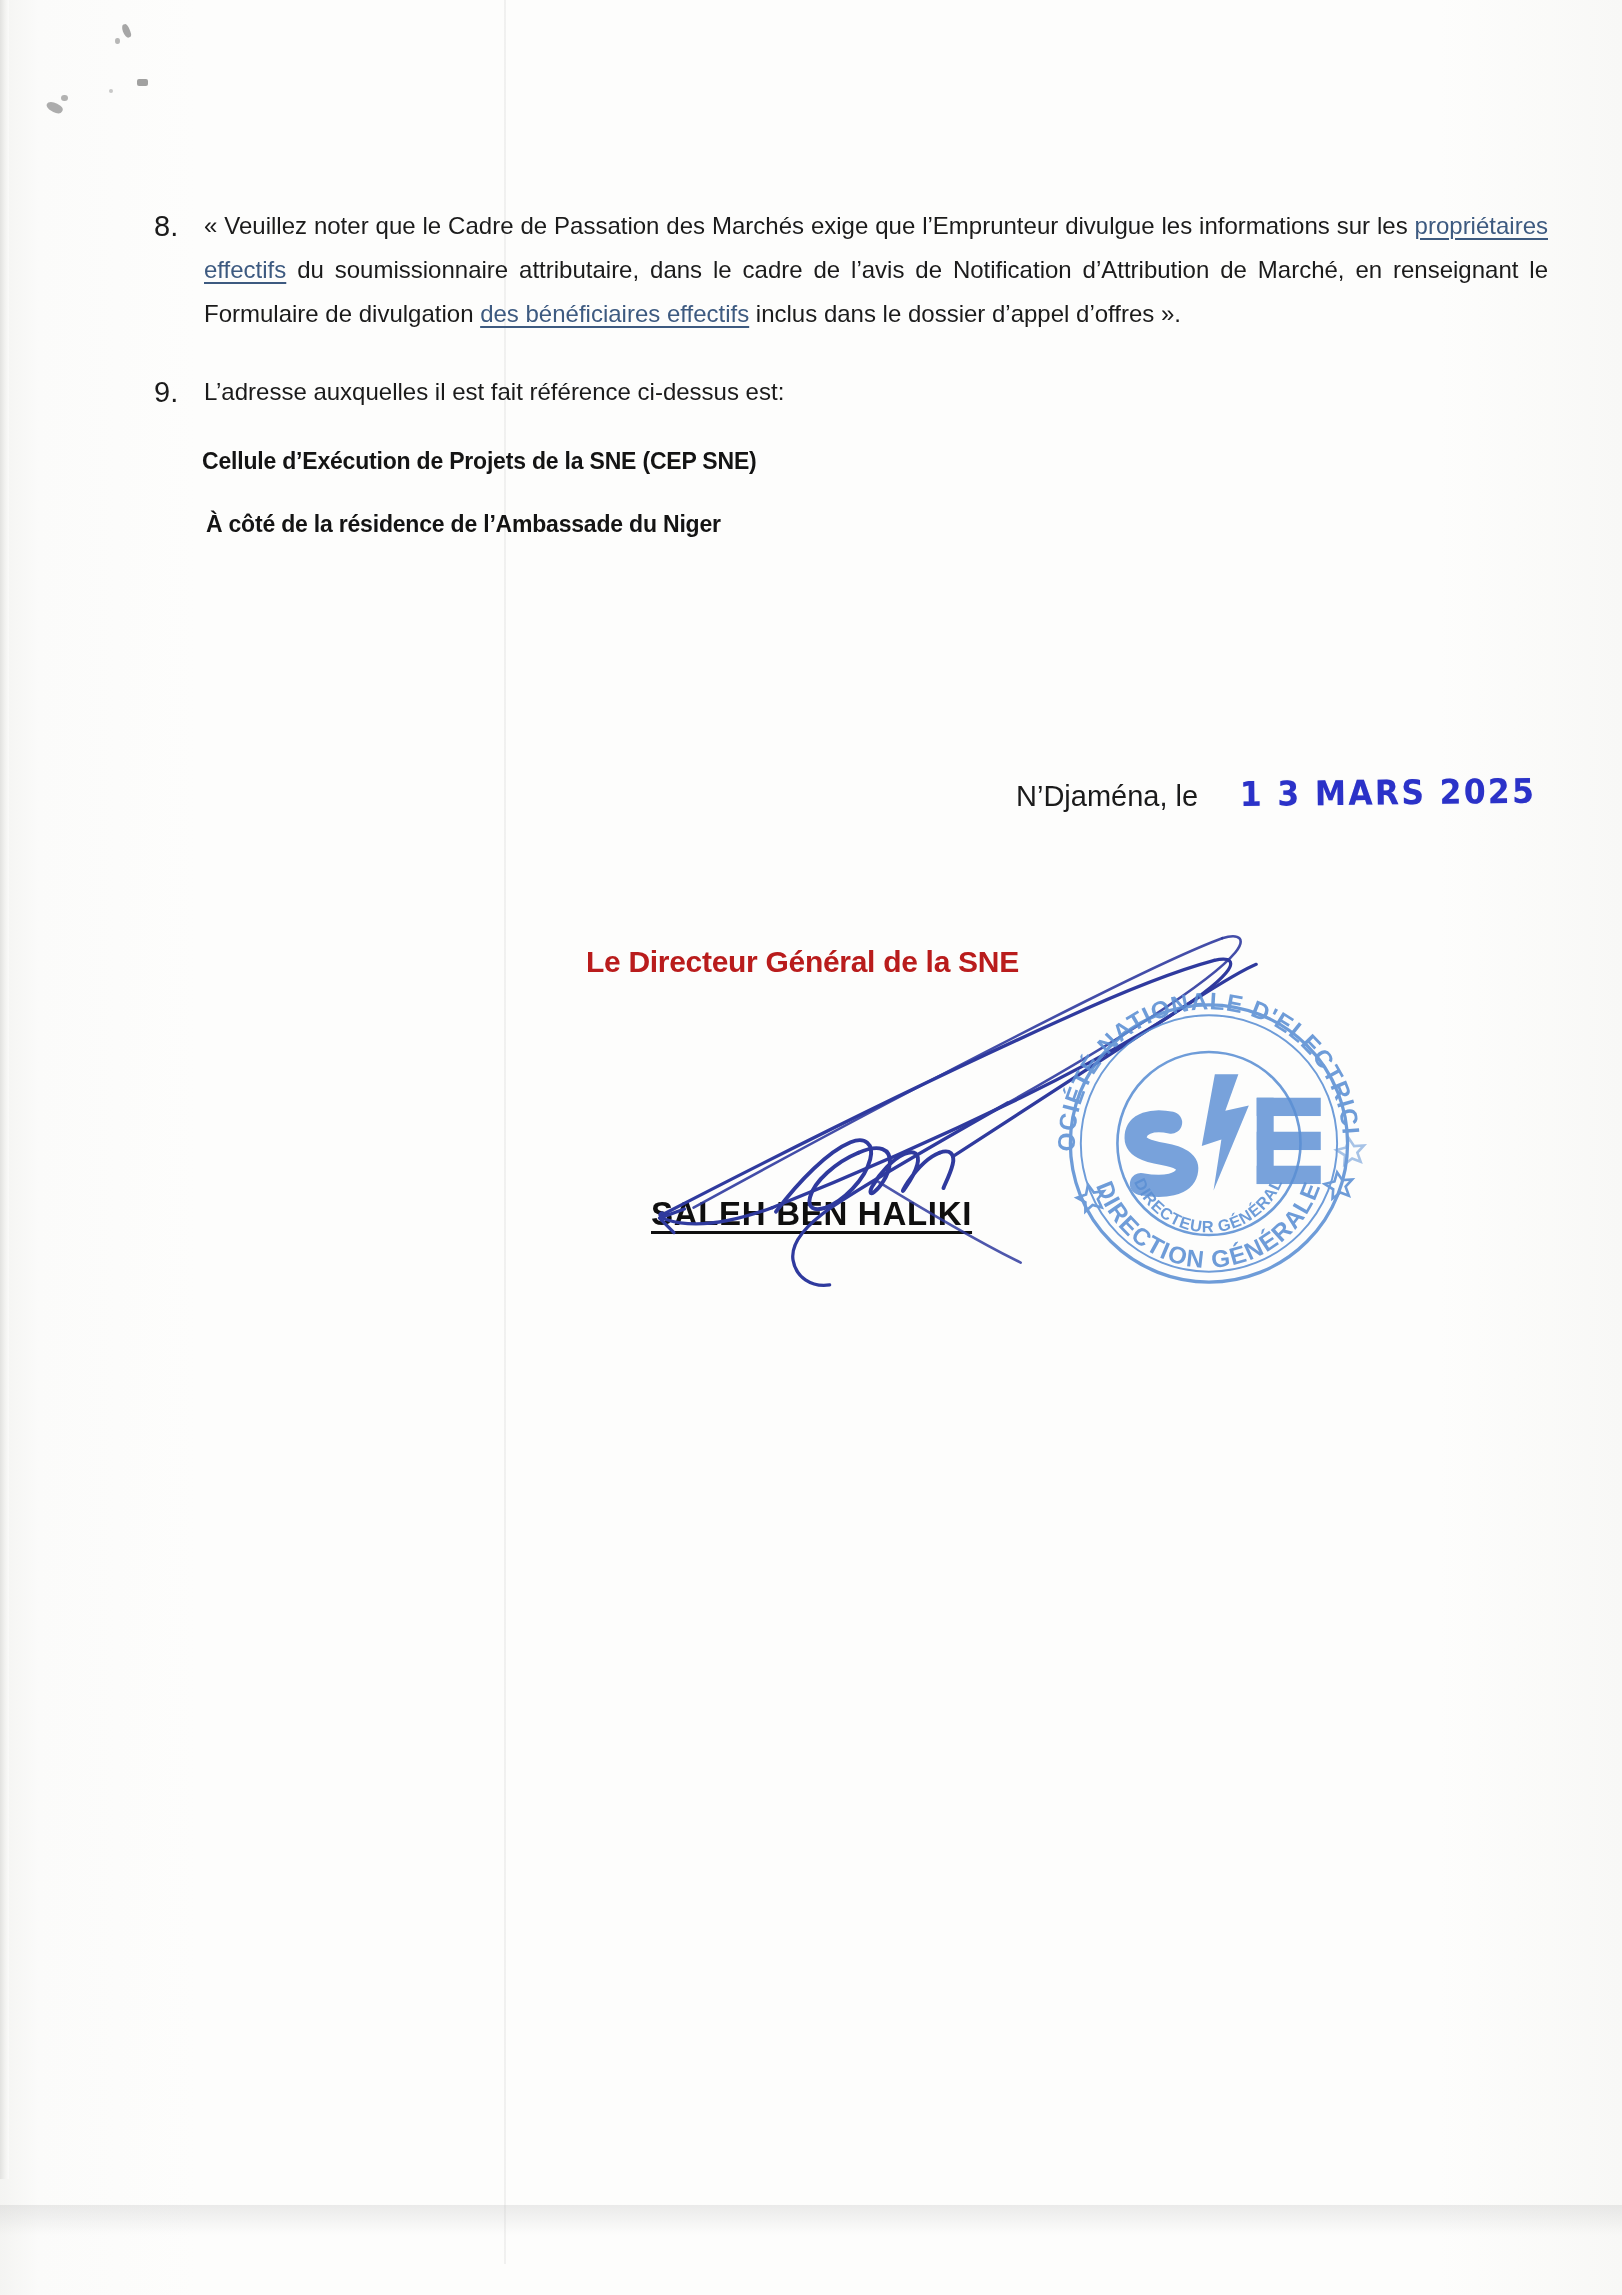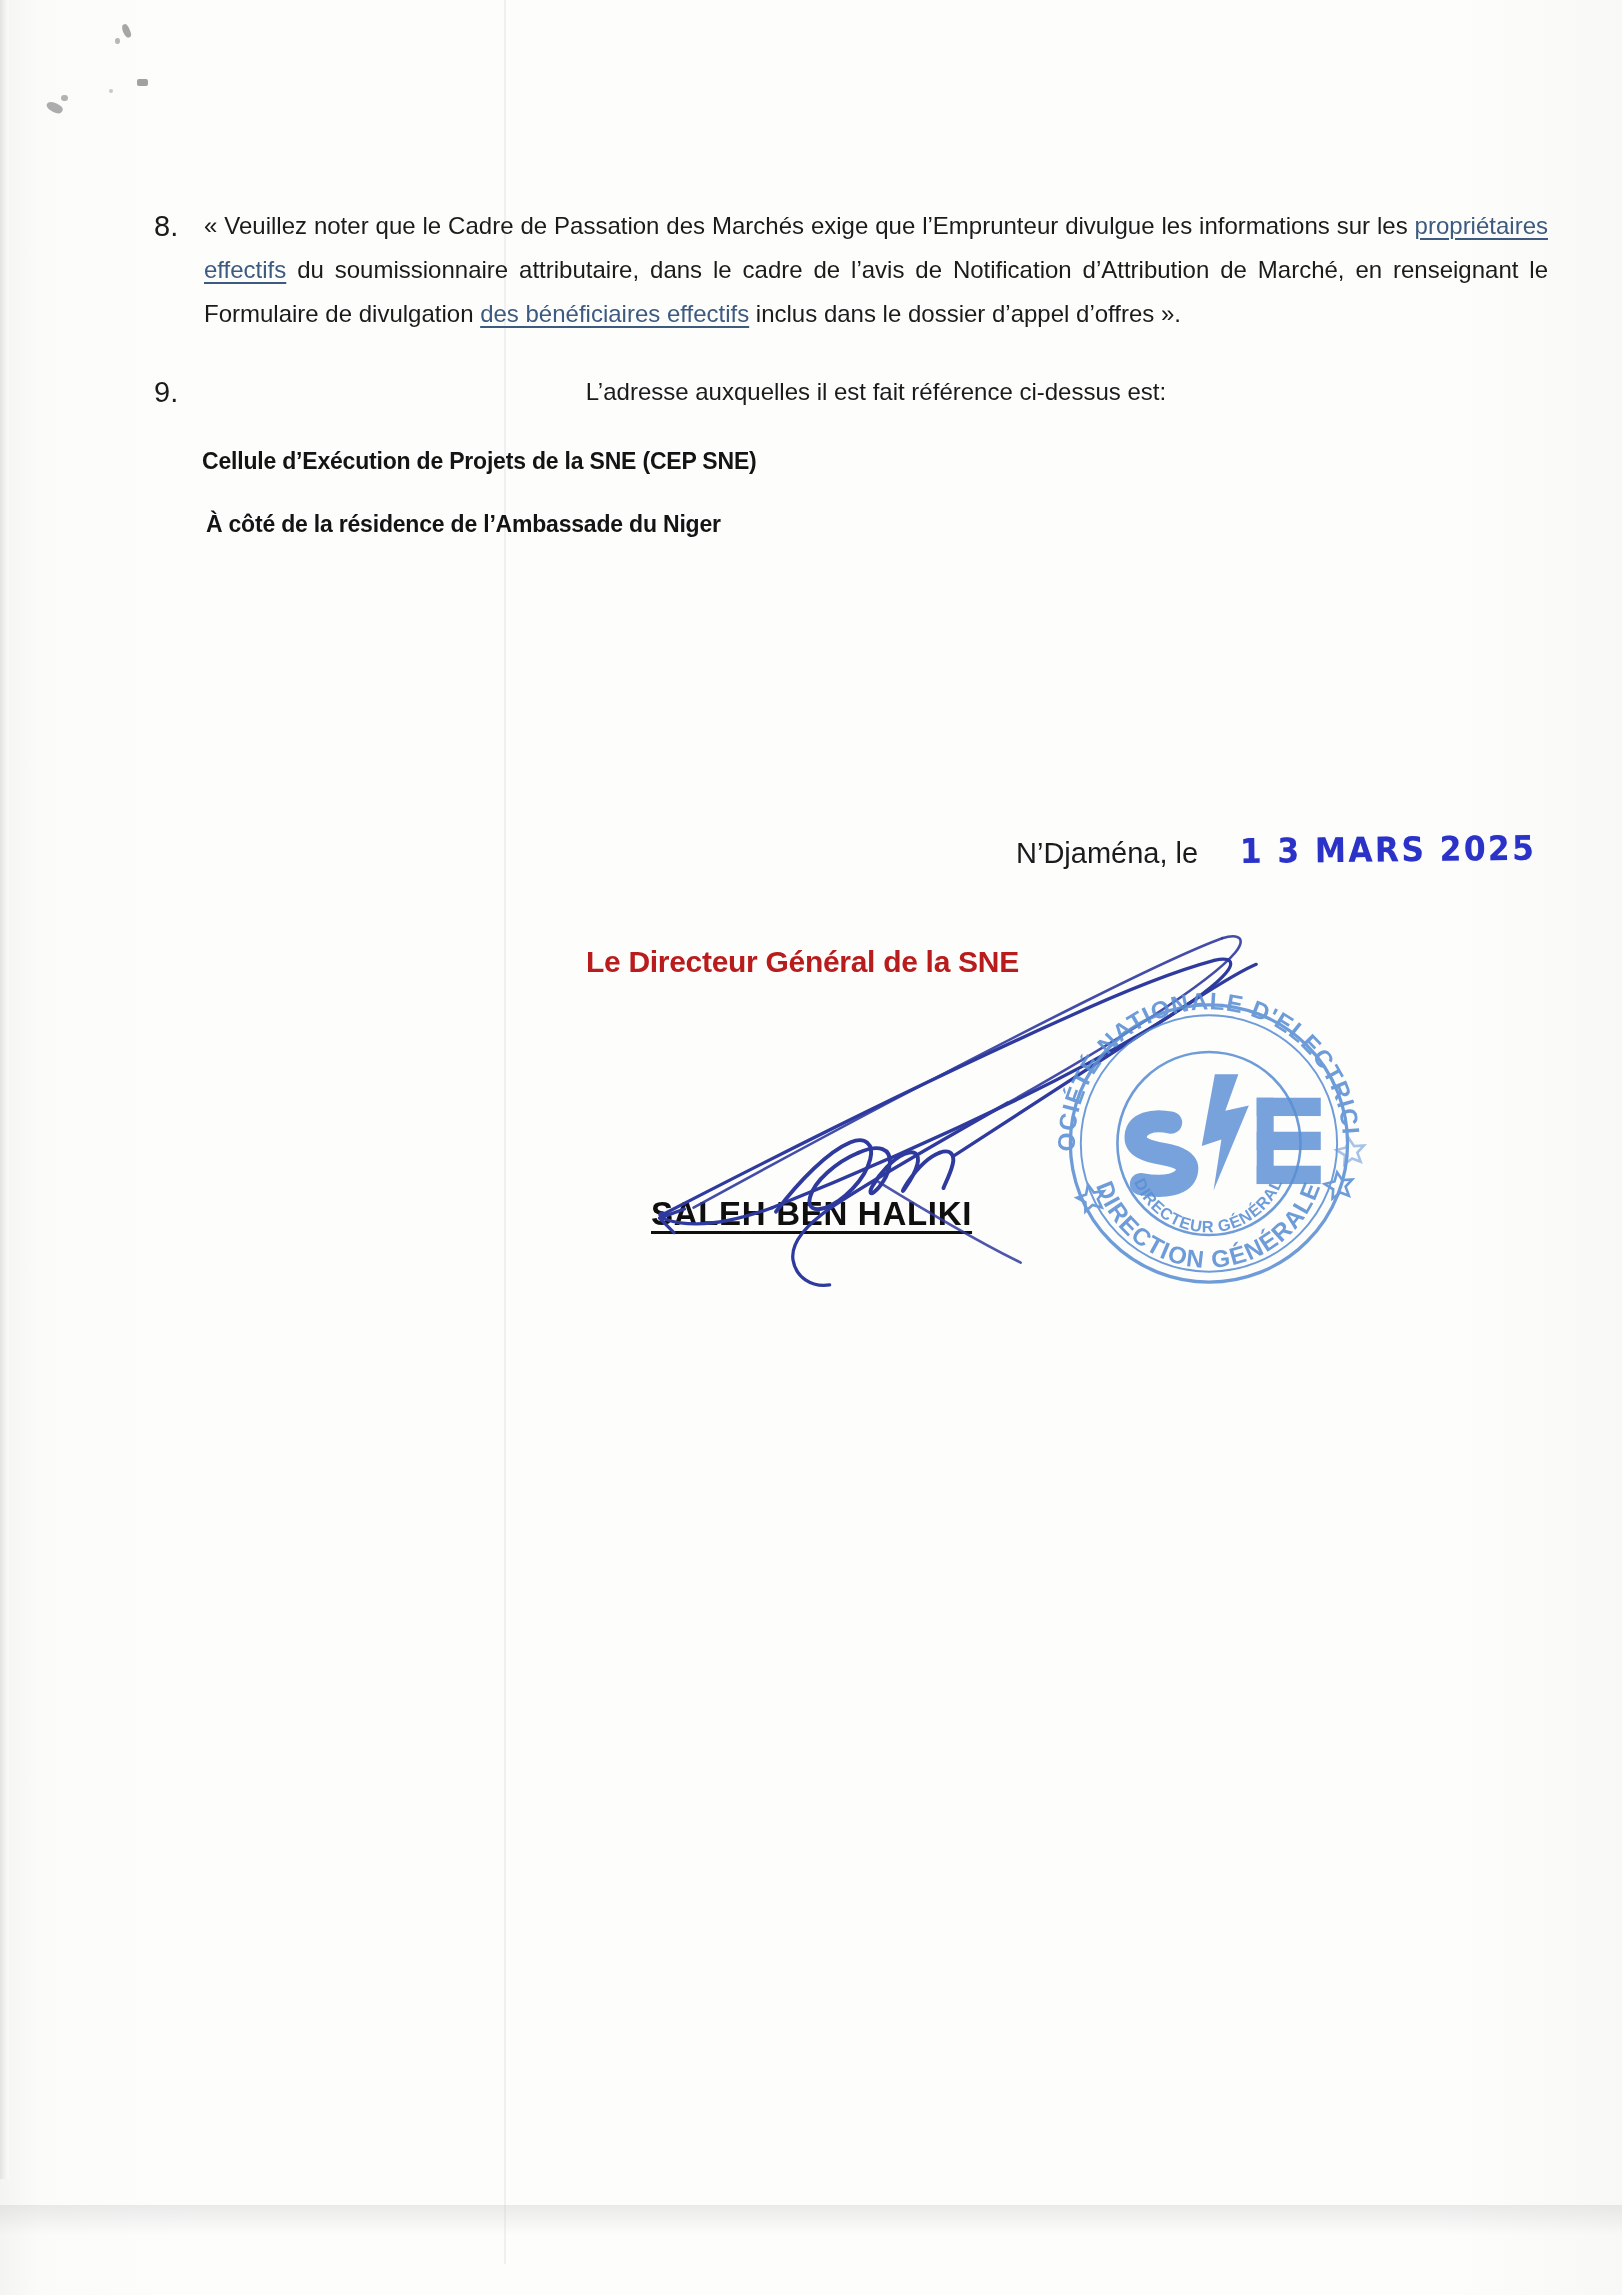--- a/index.html
+++ b/index.html
@@ -67,21 +67,21 @@
     color: #1b1b1b;
   }
   .item-body {
     flex: 1 1 auto;
     font-size: 24px;
     line-height: 44px;
     text-align: justify;
     text-justify: inter-word;
     color: #1b1b1b;
   }
-  .item-body.plain { text-align: center; }
+  .item-body.plain { text-align: left; }
 
   .lnk {
     color: #3d5a80;
     text-decoration: underline;
     text-underline-offset: 3.9px;
     text-decoration-thickness: 2px;
   }
 
   #item8 { left: 154px; top: 204px; width: 1394px; }
   #item9 { left: 154px; top: 370px; width: 1394px; }
@@ -108,21 +108,21 @@
     text-decoration: underline;
     text-underline-offset: 3.3px;
     text-decoration-thickness: 2px;
     font-weight: bold;
   }
 
   
   .date-row {
     position: absolute;
     left: 1016px;
-    top: 831px;
+    top: 774px;
     display: flex;
     align-items: baseline;
   }
   .date-label {
     font-size: 29px;
     line-height: 39px;
     color: #1b1b1b;
   }
   .date-stamp {
     margin-left: 42px;

